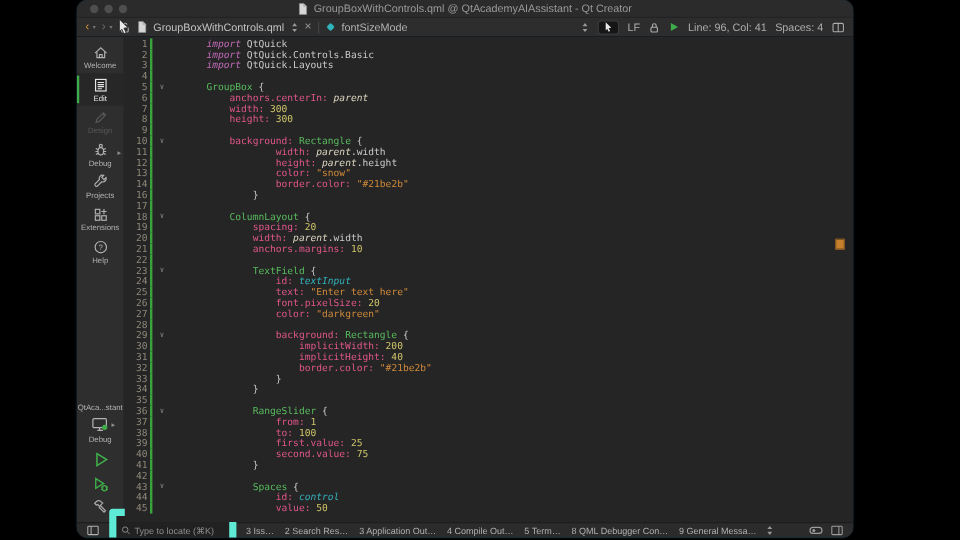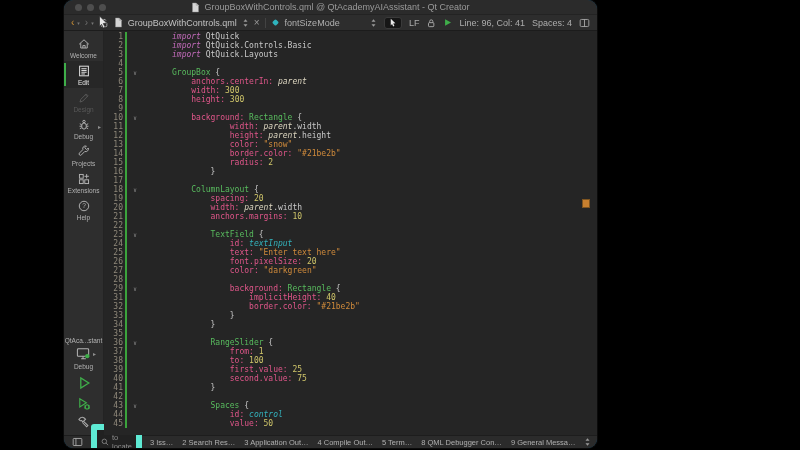--- a/index.html
+++ b/index.html
@@ -1,20 +1,20 @@
 <!DOCTYPE html>
 <html><head>
 <meta charset="utf-8">
 <style>
   * { box-sizing: border-box; margin: 0; padding: 0; }
   html,body { width:800px; height:450px; background:#000; overflow:hidden;
               font-family:"Liberation Sans", sans-serif; }
   .stage { position:relative; width:800px; height:450px; background:#000; }
 
-  .window { position:absolute; left:64px; top:0; width:533px; height:448px;
+  .window { position:absolute; left:64px; top:0; width:647px; height:448px;
             background:#0c4a6e; border-radius:9px; overflow:hidden;
             display:flex; flex-direction:column; box-shadow:0 0 0 1px #0b0b0b; }
 
   
   .titlebar { height:15px; background:#2b2b2b; border-bottom:1px solid #232323;
               display:flex; align-items:center; position:relative; flex:none; }
   .dots { position:absolute; left:11px; top:4px; display:flex; gap:5px; }
   .dot { width:7px; height:7px; border-radius:50%; background:#4e4e4e; }
   .wtitle { margin:0 auto; display:flex; align-items:center; gap:4px;
             font-size:9px; color:#9a9a9a; }
@@ -367,26 +367,20 @@
               <span class="fold"></span>
               <span class="codetext"><span class="tk-pl">            </span><span class="tk-pr">color:</span><span class="tk-pl"> </span><span class="tk-st">"snow"</span></span>
             </div>
             <div class="linerow">
               <span class="ln">14</span>
               <span class="gbar"></span>
               <span class="fold"></span>
               <span class="codetext"><span class="tk-pl">            </span><span class="tk-pr">border.color:</span><span class="tk-pl"> </span><span class="tk-st">"#21be2b"</span></span>
             </div>
             <div class="linerow">
-              <span class="ln">15</span>
-              <span class="gbar"></span>
-              <span class="fold"></span>
-              <span class="codetext"><span class="tk-pl">            </span><span class="tk-pr">radius:</span><span class="tk-pl"> </span><span class="tk-nu">2</span></span>
-            </div>
-            <div class="linerow">
               <span class="ln">16</span>
               <span class="gbar"></span>
               <span class="fold"></span>
               <span class="codetext"><span class="tk-pl">        }</span></span>
             </div>
             <div class="linerow">
               <span class="ln">17</span>
               <span class="gbar"></span>
               <span class="fold"></span>
               <span class="codetext"></span>
@@ -455,20 +449,26 @@
               <span class="ln">28</span>
               <span class="gbar"></span>
               <span class="fold"></span>
               <span class="codetext"></span>
             </div>
             <div class="linerow">
               <span class="ln">29</span>
               <span class="gbar"></span>
               <span class="fold">∨</span>
               <span class="codetext"><span class="tk-pl">            </span><span class="tk-pr">background:</span><span class="tk-pl"> </span><span class="tk-ty">Rectangle</span><span class="tk-pl"> {</span></span>
+            </div>
+            <div class="linerow">
+              <span class="ln">30</span>
+              <span class="gbar"></span>
+              <span class="fold"></span>
+              <span class="codetext"><span class="tk-pl">                </span><span class="tk-pr">implicitWidth:</span><span class="tk-pl"> </span><span class="tk-nu">200</span></span>
             </div>
             <div class="linerow">
               <span class="ln">31</span>
               <span class="gbar"></span>
               <span class="fold"></span>
               <span class="codetext"><span class="tk-pl">                </span><span class="tk-pr">implicitHeight:</span><span class="tk-pl"> </span><span class="tk-nu">40</span></span>
             </div>
             <div class="linerow">
               <span class="ln">32</span>
               <span class="gbar"></span>

